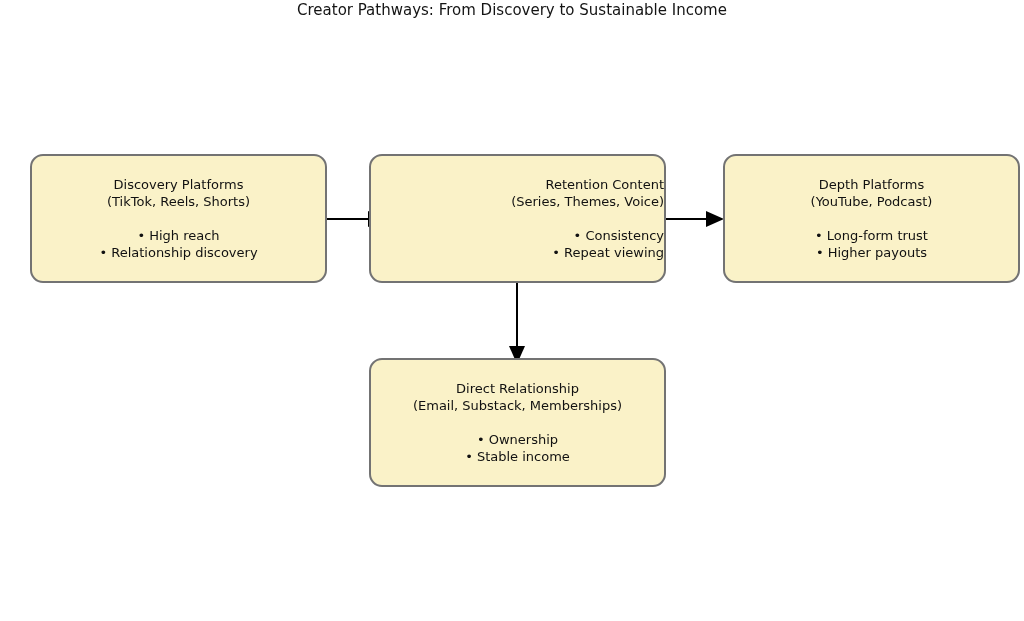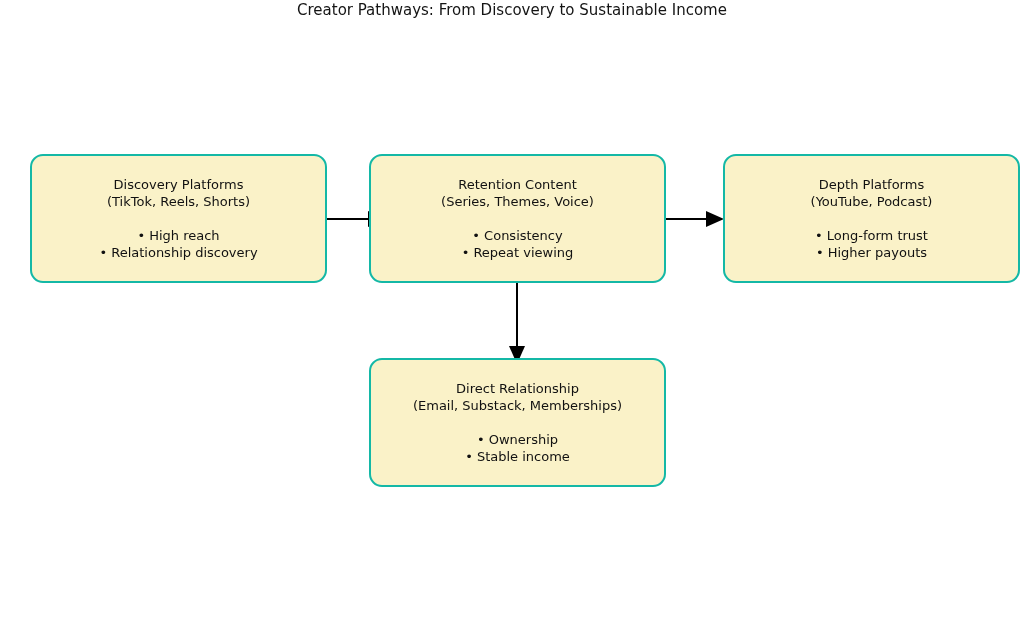--- a/index.html
+++ b/index.html
@@ -22,34 +22,34 @@
     text-align: center;
     font-size: 15px;
     color: #141414;
     line-height: 20px;
   }
   .node {
     position: absolute;
     width: 297px;
     height: 129px;
     background: #FAF2C8;
-    border: 2px solid #14b8a6;
+    border: 2px solid #737373;
     border-radius: 13px;
     display: flex;
     flex-direction: column;
     justify-content: center;
     align-items: center;
     text-align: center;
     font-size: 13px;
     line-height: 17px;
     color: #111111;
   }
   .node .spacer { height: 17px; }
   #node-discovery { left: 30px;  top: 154px; }
-  #node-retention { left: 369px; top: 154px; }
+  #node-retention { left: 369px; top: 154px; align-items: flex-end; }
   #node-depth     { left: 707px; top: 154px; margin-left: 16px; }
   #node-direct    { left: 369px; top: 358px; }
   svg.arrows {
     position: absolute;
     left: 0; top: 0;
     width: 1024px; height: 621px;
     pointer-events: none;
   }
 </style>
 </head>

